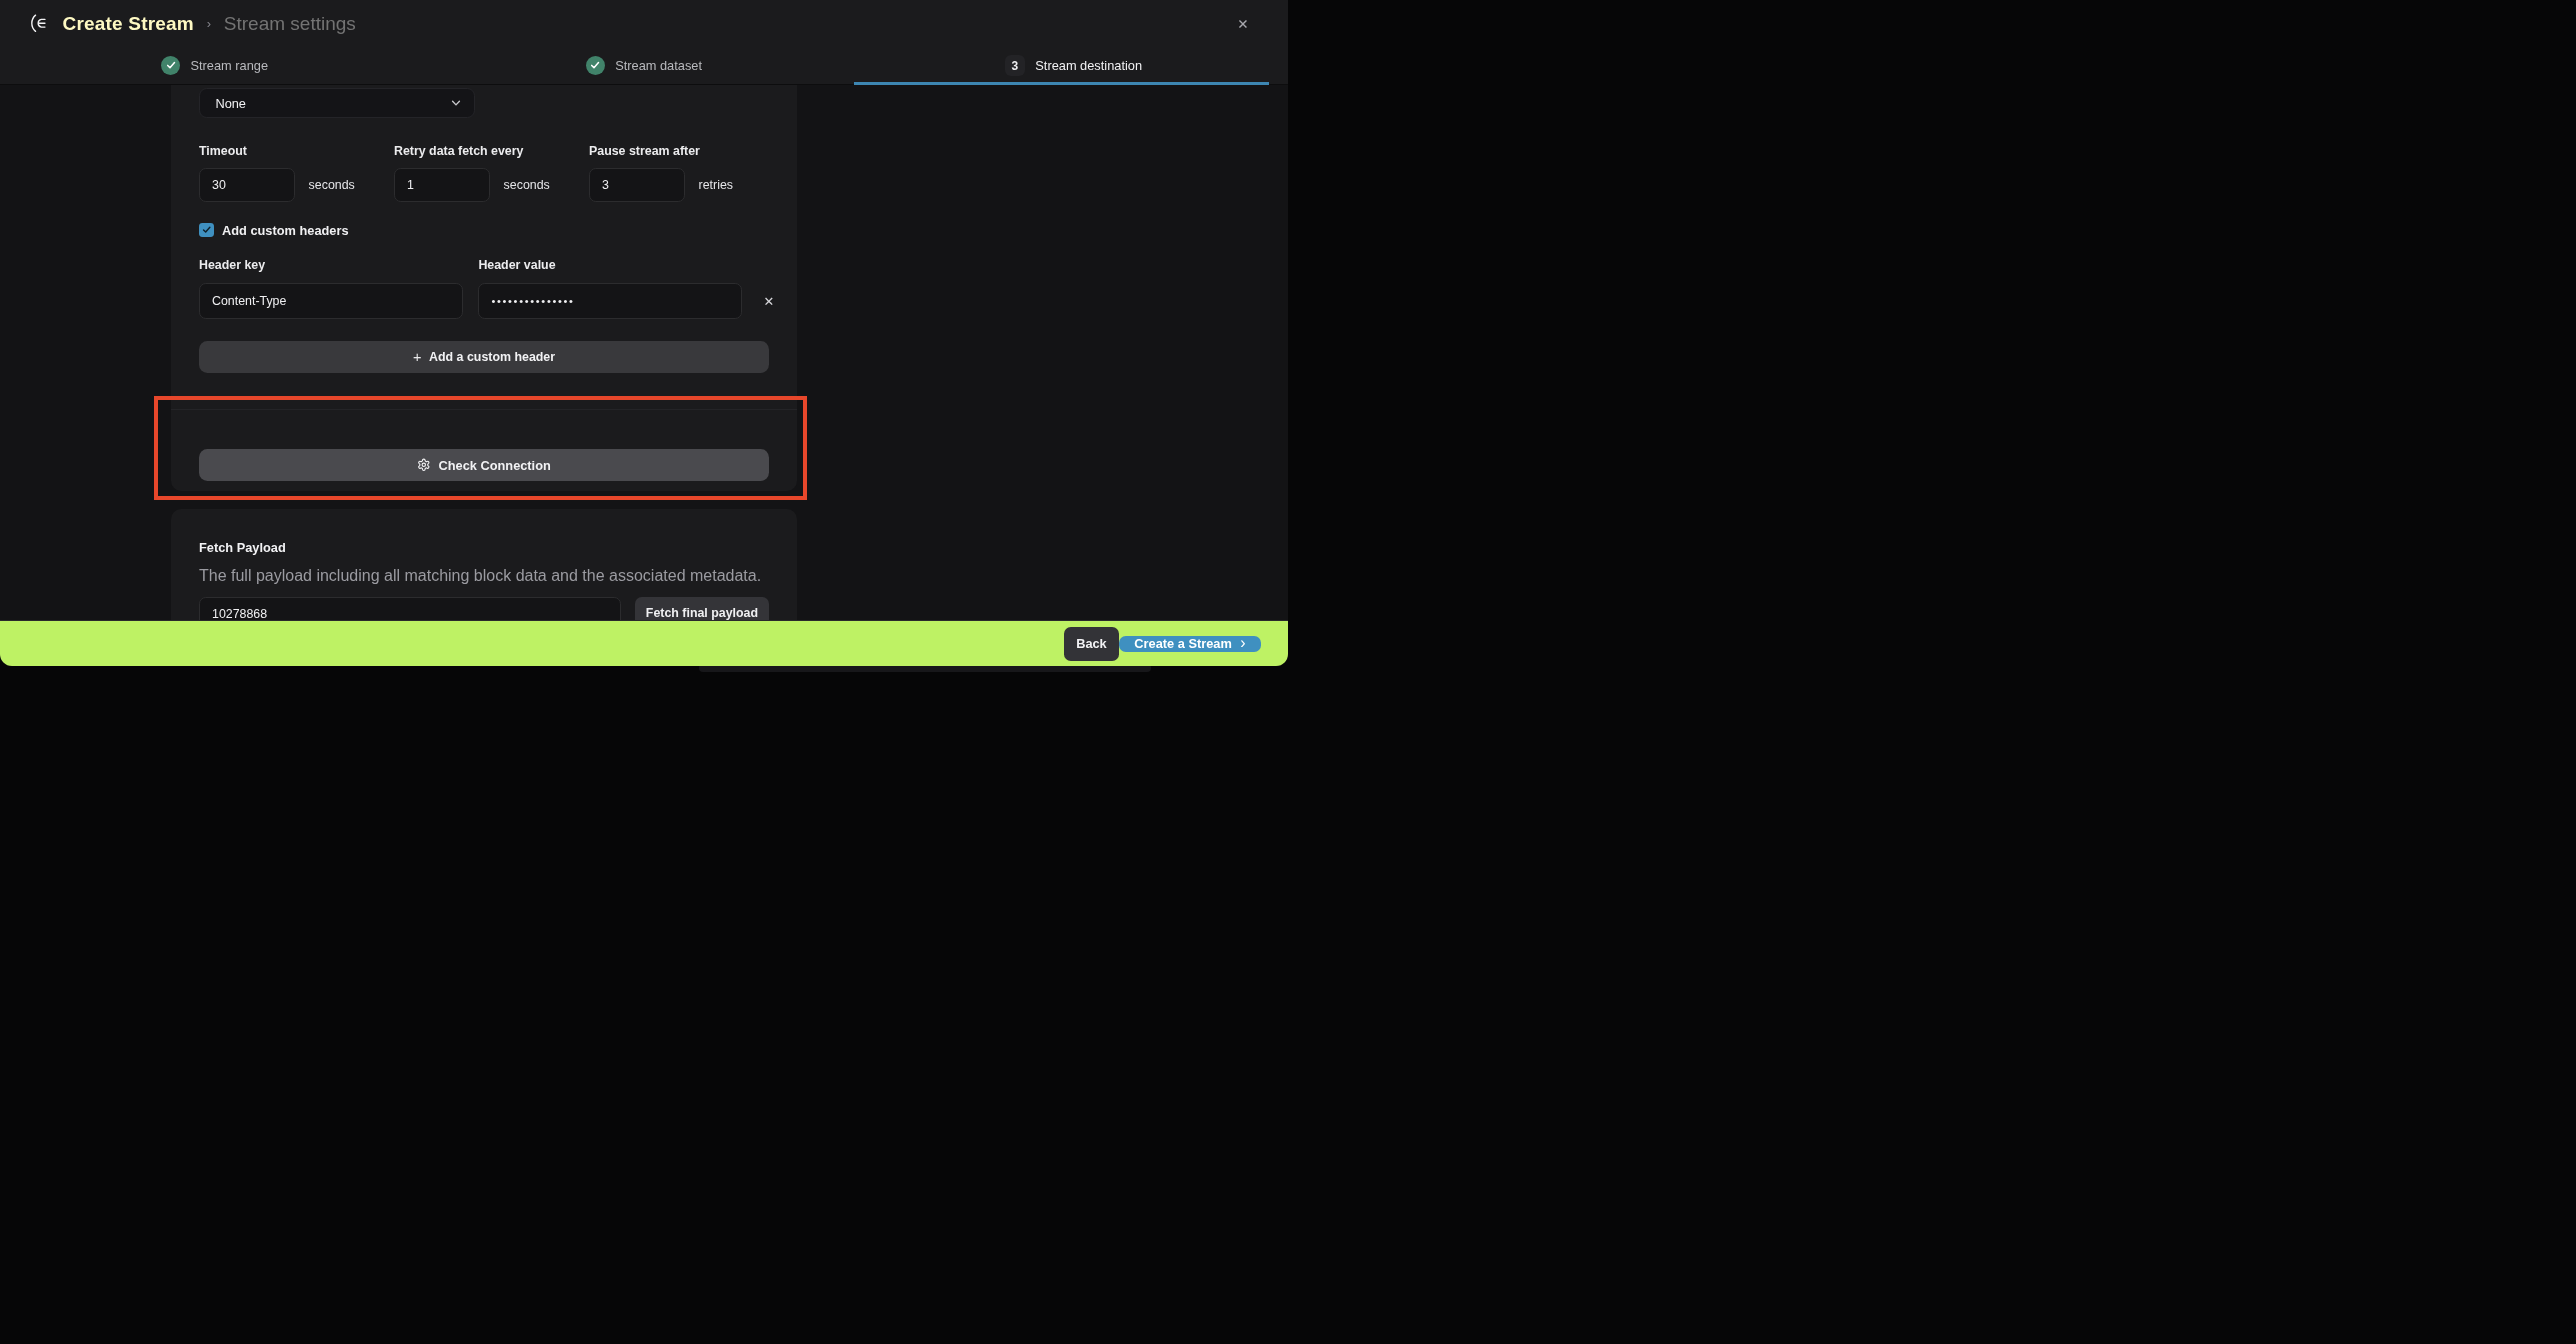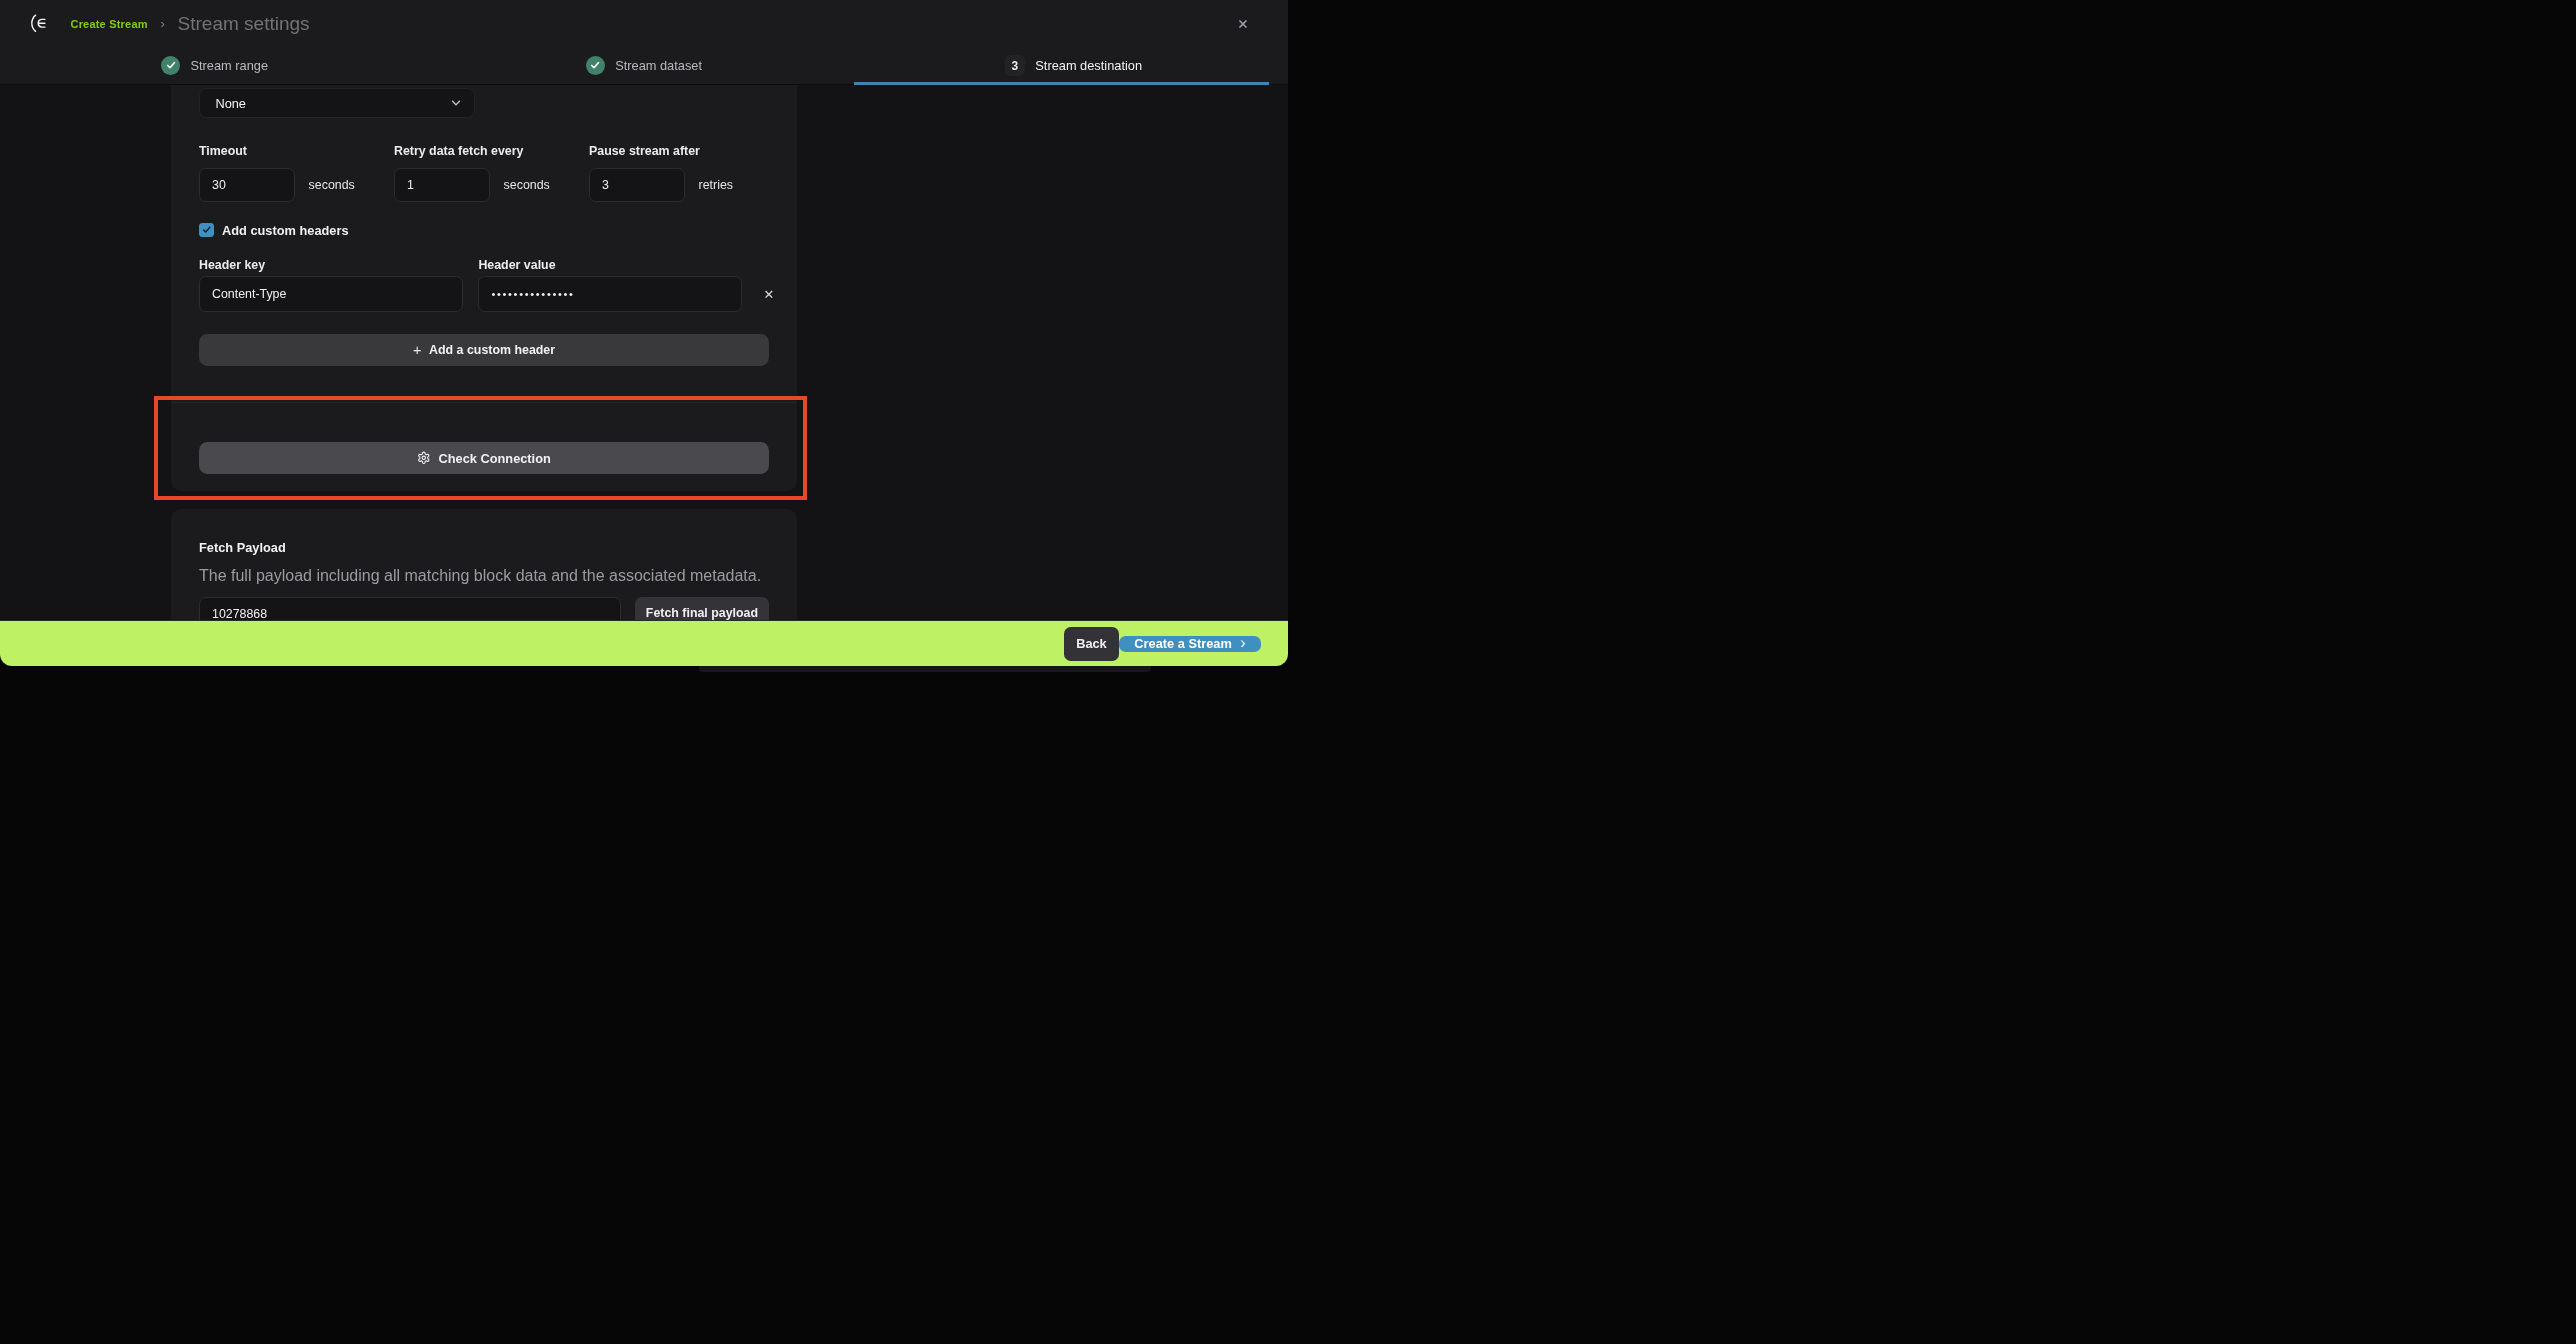--- a/index.html
+++ b/index.html
@@ -7,21 +7,21 @@
   body { font-family:"Liberation Sans", sans-serif; color:#ececee; }
   .stage { position:relative; width:1288px; height:672px; overflow:hidden; background:#060607; }
   .behind-peek { position:absolute; left:699px; bottom:0; width:452px; height:8.5px; background:#17171a; border-radius:4.3px; }
   .app { position:absolute; left:0; top:0; width:1288px; height:666px; background:#131315;
          border-radius:0 0 12px 12px; overflow:hidden; display:flex; flex-direction:column; }
 
   
   .navbar { height:47px; flex:0 0 47px; background:#1b1b1d; display:flex; align-items:center;
             padding:0 37px 0 30px; position:relative; }
   .logo { width:20.5px; height:20.5px; color:#f4f4f6; flex:0 0 auto; }
-  .crumb-primary { margin-left:20px; font-size:11px; font-weight:700; color:#84cc16; letter-spacing:0.2px; }
+  .crumb-primary { margin-left:12px; font-size:19px; font-weight:700; color:#fef9c3; letter-spacing:0.2px; }
   .crumb-sep { margin-left:12.8px; color:#85858c; font-size:12.8px; }
   .crumb-secondary { margin-left:12.8px; font-size:19px; color:#737373; }
   .close-btn { position:absolute; right:34px; top:50%; transform:translateY(-50%); width:22px; height:22px;
                display:flex; align-items:center; justify-content:center; color:#a7a7ad; font-size:13.6px;
                cursor:pointer; background:none; border:none; }
 
   
   .stepbar { height:38px; flex:0 0 38px; background:#1b1b1d; display:flex; border-bottom:0.9px solid #0d0d0e; }
   .step { flex:1 1 0; display:flex; align-items:center; justify-content:center; gap:10.2px; position:relative; cursor:pointer; }
   .step-check { width:19px; height:19px; border-radius:50%; background:var(--green,#41836a);
@@ -56,21 +56,21 @@
   .unit { margin-left:13.6px; font-size:12.4px; color:#e6e6e9; }
 
   .checkbox-row { margin-top:20.5px; display:flex; align-items:center; }
   .checkbox { width:14.5px; height:14.5px; border-radius:3.4px; background:var(--blue,#3f90c0);
               display:flex; align-items:center; justify-content:center; cursor:pointer; }
   .checkbox svg { width:9.4px; height:9.4px; }
   .checkbox-label { margin-left:8.5px; font-size:12.8px; font-weight:700; color:#f0f0f2; }
 
   .hdr-grid { display:grid; grid-template-columns:264px 264px auto; column-gap:15.4px; align-items:center; }
   .hdr-labels { margin-top:20.5px; }
-  .hdr-inputs { margin-top:4px; }
+  .hdr-inputs { margin-top:11px; }
   .hdr-input { width:100%; height:36px; }
   .masked { letter-spacing:1.7px; font-size:11px; }
   .remove-x { background:none; border:none; color:#d8d8dc; font-size:12.8px; cursor:pointer;
               width:19px; height:19px; display:flex; align-items:center; justify-content:center; margin-left:1.7px; }
 
   .wide-btn { width:100%; border:none; border-radius:8.5px; display:flex; align-items:center; justify-content:center;
               color:#f2f2f4; cursor:pointer; font-family:"Liberation Sans",sans-serif; }
   .add-header-btn { margin-top:22px; height:32px; background:#39393c; font-size:12.4px; font-weight:700; }
   .plus-glyph { font-size:14.5px; font-weight:400; margin-right:7.7px; color:#e8e8ea; }
 

